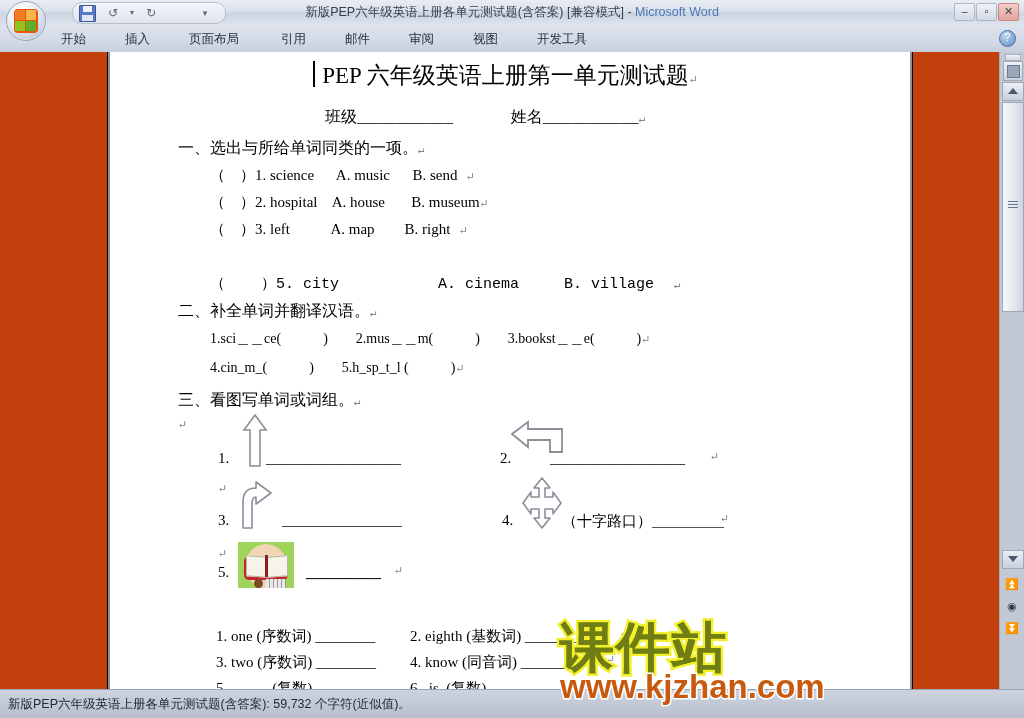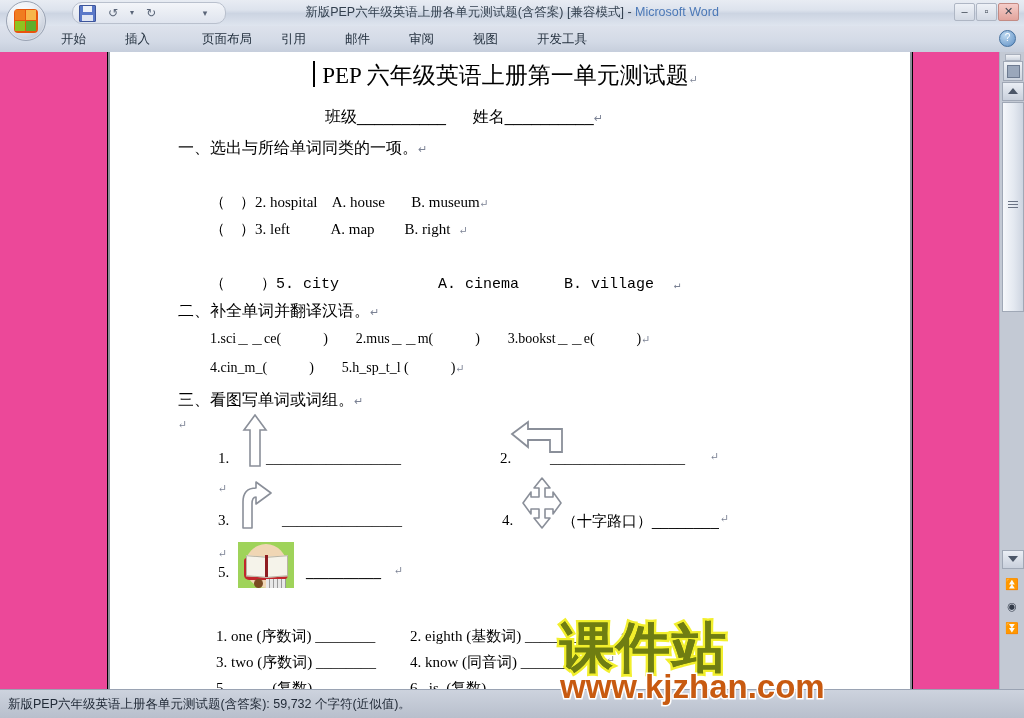--- a/index.html
+++ b/index.html
@@ -92,21 +92,21 @@
   }
   .help-ico {
     position: absolute; right: 8px; top: 4px; width: 15px; height: 15px; border-radius: 50%;
     background: radial-gradient(circle at 35% 30%, #bcd8f0, #5f8fc4);
     border: 1px solid #45709e; color: #fff; font-size: 10px; line-height: 14px; text-align: center;
   }
 
   
   .docarea {
     position: absolute; left: 0; top: 52px; width: 1000px; height: 638px;
-    background: #ec4899;
+    background: #c2410c;
     overflow: hidden;
   }
   .page {
     position: absolute; left: 110px; top: 0px; width: 800px; height: 660px;
     background: #ffffff;
     box-shadow: 2px 0 0 #8b8f99, -2px 0 0 #8b8f99;
   }
   .page-shadow-l { position: absolute; left: 107px; top: 0; width: 2px; height: 660px; background: #000; }
   .page-shadow-r { position: absolute; left: 911px; top: 0; width: 2px; height: 660px; background: #000; }
 
@@ -119,21 +119,21 @@
   }
   .caret {
     position: absolute; left: 203px; top: 9px; width: 1.5px; height: 26px; background: #000;
   }
   .line {
     position: absolute;
     font-family: "Liberation Serif", "DejaVu Serif", serif;
     font-size: 15px; color: #000; white-space: pre;
   }
   .cn {
-    font-family: Liberation Sans, sans-serif;
+    font-family: Liberation Mono, monospace;
   }
   .pilcrow { color: #7b8294; font-size: 11px; }
 
   
   .shape { position: absolute; }
 
   .bookimg {
     position: absolute; left: 128px; top: 490px; width: 56px; height: 46px;
     background: #9fd35a;
     overflow: hidden;
@@ -281,21 +281,21 @@
     <div class="winbtns">
       <div class="winbtn wb-min">–</div>
       <div class="winbtn wb-max">▫</div>
       <div class="winbtn wb-close">✕</div>
     </div>
   </div>
 
   <div class="ribbon">
     <div class="tab" style="left:52px">开始</div>
     <div class="tab" style="left:116px">插入</div>
-    <div class="tab" style="left:193px">页面布局</div>
+    <div class="tab" style="left:180px">页面布局</div>
     <div class="tab" style="left:272px">引用</div>
     <div class="tab" style="left:336px">邮件</div>
     <div class="tab" style="left:400px">审阅</div>
     <div class="tab" style="left:464px">视图</div>
     <div class="tab" style="left:528px">开发工具</div>
     <div class="help-ico">?</div>
   </div>
 
   <div class="docarea">
     <div class="page-shadow-l"></div>
@@ -304,20 +304,21 @@
     <div class="page">
       <div class="doc">
 
         <div class="caret"></div>
         <div class="dtitle"><span>PEP 六年级英语上册第一单元测试题</span><span class="pilcrow">↵</span></div>
 
         <div class="line cn" style="left:215px; top:55px; font-size:16px;"><span>班级__________      姓名__________</span><span class="pilcrow">↵</span></div>
 
         <div class="line cn" style="left:68px; top:86px; font-size:16px;"><span>一、选出与所给单词同类的一项。</span><span class="pilcrow">↵</span></div>
 
+        <div class="line" style="left:100px; top:114px;"><span>（    ）1. science      A. music      B. send</span><span class="pilcrow">   ↵</span></div>
         <div class="line" style="left:100px; top:141px;"><span>（    ）2. hospital    A. house       B. museum</span><span class="pilcrow">↵</span></div>
         <div class="line" style="left:100px; top:168px;"><span>（    ）3. left           A. map        B. right</span><span class="pilcrow">   ↵</span></div>
         <div class="line" style="left:100px; top:222px;font-family:Liberation Mono, monospace;"><span>（    ）5. city           A. cinema     B. village</span><span class="pilcrow">   ↵</span></div>
 
         <div class="line cn" style="left:68px; top:249px; font-size:16px;"><span>二、补全单词并翻译汉语。</span><span class="pilcrow">↵</span></div>
         <div class="line" style="left:100px; top:278px; font-size:14px;"><span>1.sci＿＿ce(            )        2.mus＿＿m(            )        3.bookst＿＿e(            )</span><span class="pilcrow">↵</span></div>
         <div class="line" style="left:100px; top:308px; font-size:14px;"><span>4.cin_m_(            )        5.h_sp_t_l (            )</span><span class="pilcrow">↵</span></div>
 
         <div class="line cn" style="left:68px; top:338px; font-size:16px;"><span>三、看图写单词或词组。</span><span class="pilcrow">↵</span></div>
         <div class="line pilcrow" style="left:68px; top:366px;">↵</div>

